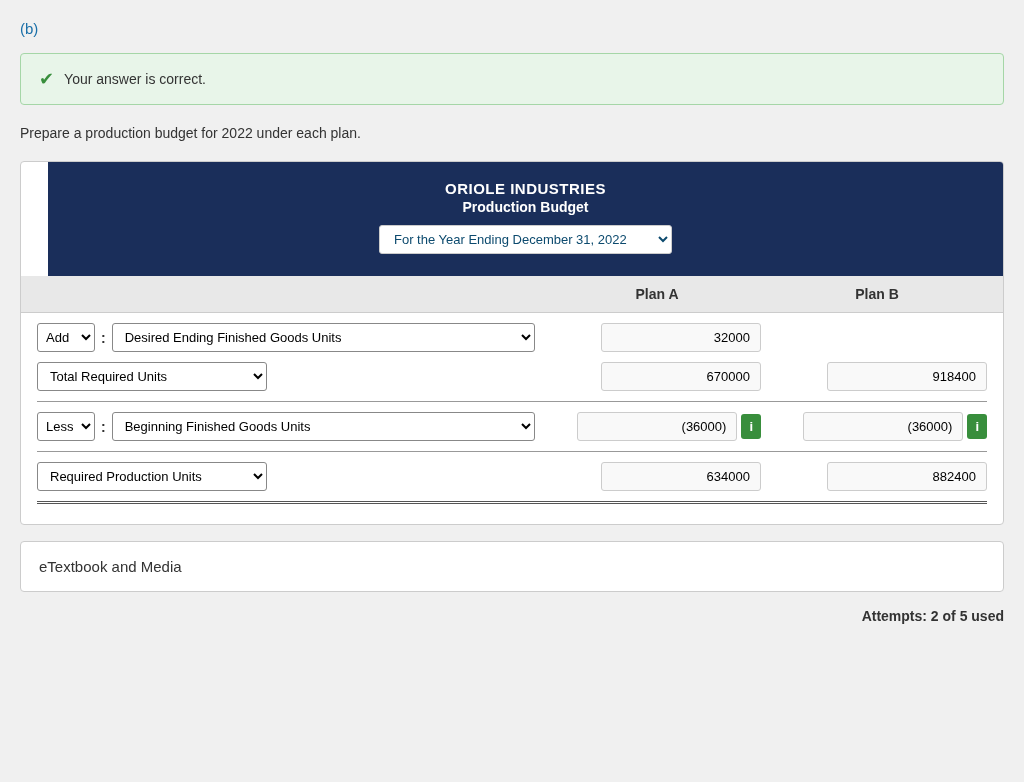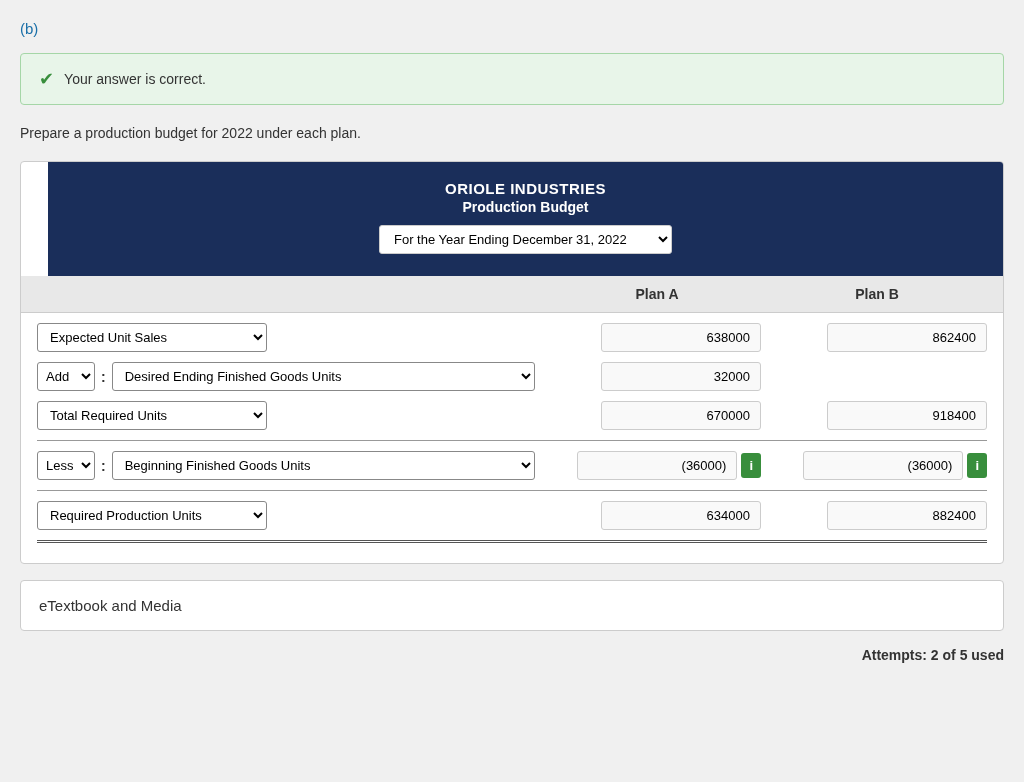--- a/index.html
+++ b/index.html
@@ -61,21 +61,21 @@
       font-size: 14px;
       margin-top: 2px;
     }
     .card-header .period-select-wrap {
       margin-top: 10px;
       display: flex;
       justify-content: center;
     }
     .period-select {
       background: #fff;
-      color: #000000;
+      color: #0c4a6e;
       border: 1px solid #ccc;
       padding: 5px 28px 5px 10px;
       font-size: 13px;
       border-radius: 3px;
       appearance: auto;
       min-width: 280px;
     }
     .col-headers {
       display: grid;
       grid-template-columns: 1fr 220px 220px;
@@ -208,33 +208,20 @@
   </div>
 
   <div class="col-headers">
     <div></div>
     <div class="col-header-label">Plan A</div>
     <div class="col-header-label">Plan B</div>
   </div>
 
   <div class="table-body">
 
-    <div class="table-row">
-      <div class="row-label-cell">
-        <select class="simple-dropdown">
-          <option>Expected Unit Sales</option>
-        </select>
-      </div>
-      <div class="value-cell">
-        <input type="text" class="value-input" value="638000" readonly="" style="">
-      </div>
-      <div class="value-cell">
-        <input type="text" class="value-input" value="862400" readonly="" style="">
-      </div>
-    </div>
 
     <div class="table-row">
       <div class="row-label-cell">
         <select class="prefix-select">
           <option>Add</option>
           <option>Less</option>
         </select>
         <span class="colon">:</span>
         <select class="row-dropdown">
           <option>Desired Ending Finished Goods Units</option>

